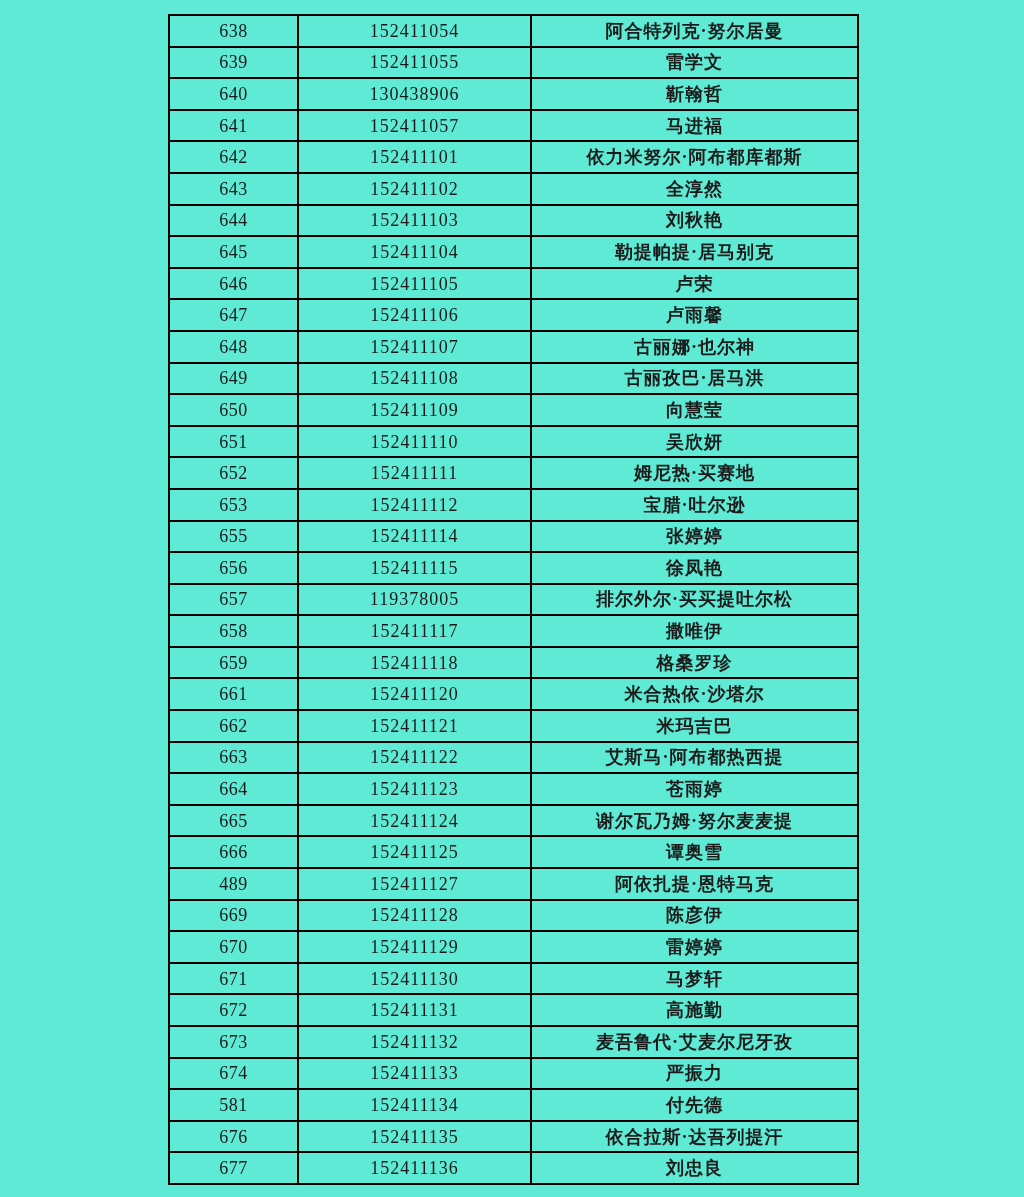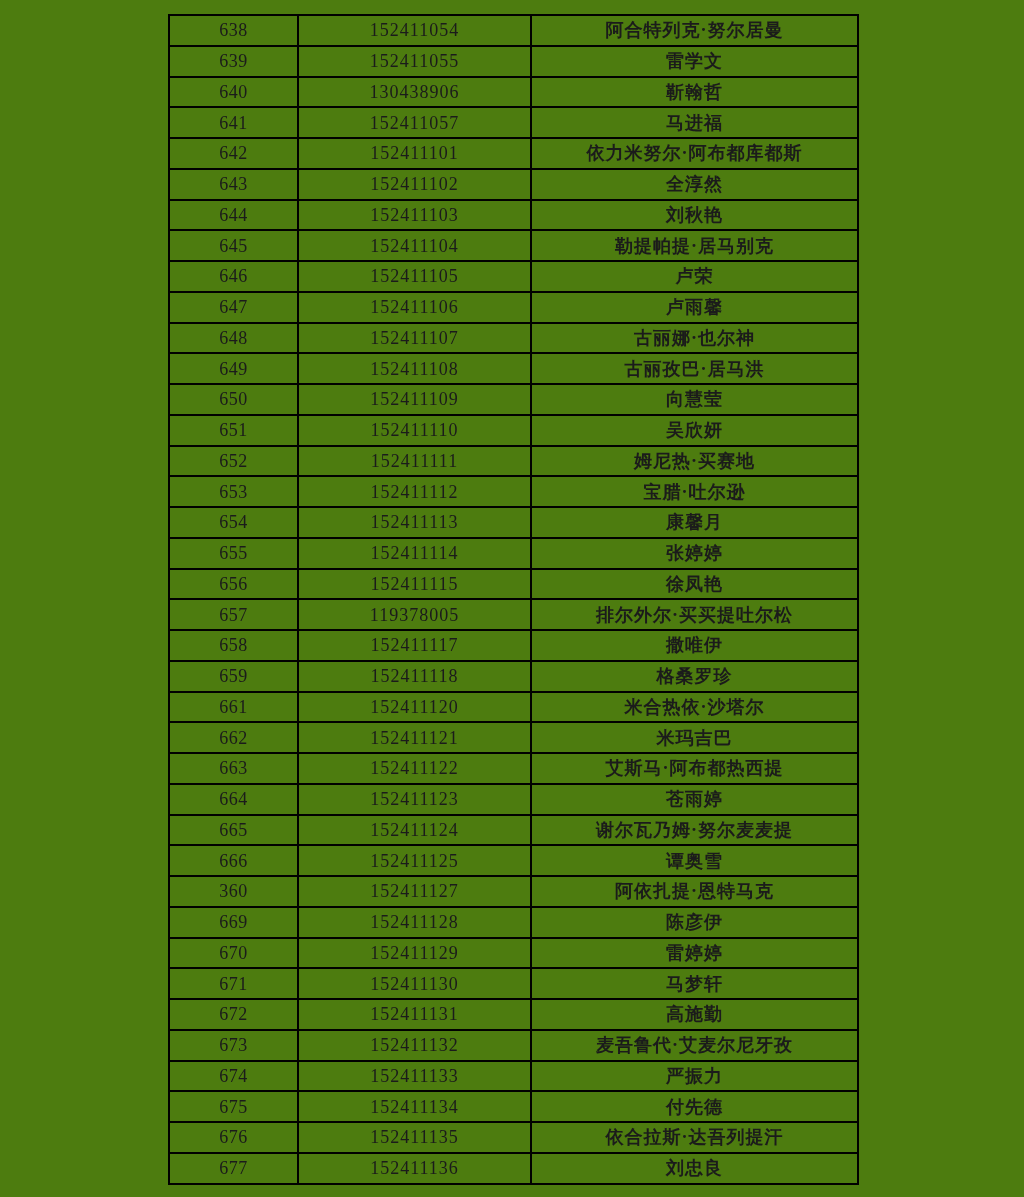--- a/index.html
+++ b/index.html
@@ -6,21 +6,21 @@
   html, body {
     width: 1024px;
     height: 1197px;
     background: #ffffff;
     overflow: hidden;
   }
   .page {
     position: relative;
     width: 1024px;
     height: 1197px;
-    background: #4d7c0f;
+    background: #5eead4;
     font-family: "Liberation Serif", "DejaVu Serif", serif;
   }
   table.roster {
     position: absolute;
     left: 168px;
     top: 14px;
     width: 689px;
     height: 1171px;
     border-collapse: collapse;
     table-layout: fixed;
@@ -141,25 +141,20 @@
     <td class="id-cell">152411111</td>
     <td class="name-cell">姆尼热·买赛地</td>
   </tr>
 
   <tr>
     <td class="seq-cell">653</td>
     <td class="id-cell">152411112</td>
     <td class="name-cell">宝腊·吐尔逊</td>
   </tr>
 
-  <tr>
-    <td class="seq-cell">654</td>
-    <td class="id-cell">152411113</td>
-    <td class="name-cell">康馨月</td>
-  </tr>
 
   <tr>
     <td class="seq-cell">655</td>
     <td class="id-cell">152411114</td>
     <td class="name-cell">张婷婷</td>
   </tr>
 
   <tr>
     <td class="seq-cell">656</td>
     <td class="id-cell">152411115</td>
@@ -216,21 +211,21 @@
   </tr>
 
   <tr>
     <td class="seq-cell">666</td>
     <td class="id-cell">152411125</td>
     <td class="name-cell">谭奥雪</td>
   </tr>
 
 
   <tr>
-    <td class="seq-cell">360</td>
+    <td class="seq-cell">489</td>
     <td class="id-cell">152411127</td>
     <td class="name-cell">阿依扎提·恩特马克</td>
   </tr>
 
   <tr>
     <td class="seq-cell">669</td>
     <td class="id-cell">152411128</td>
     <td class="name-cell">陈彦伊</td>
   </tr>
 
@@ -258,21 +253,21 @@
     <td class="name-cell">麦吾鲁代·艾麦尔尼牙孜</td>
   </tr>
 
   <tr>
     <td class="seq-cell">674</td>
     <td class="id-cell">152411133</td>
     <td class="name-cell">严振力</td>
   </tr>
 
   <tr>
-    <td class="seq-cell">675</td>
+    <td class="seq-cell">581</td>
     <td class="id-cell">152411134</td>
     <td class="name-cell">付先德</td>
   </tr>
 
   <tr>
     <td class="seq-cell">676</td>
     <td class="id-cell">152411135</td>
     <td class="name-cell">依合拉斯·达吾列提汗</td>
   </tr>
 

